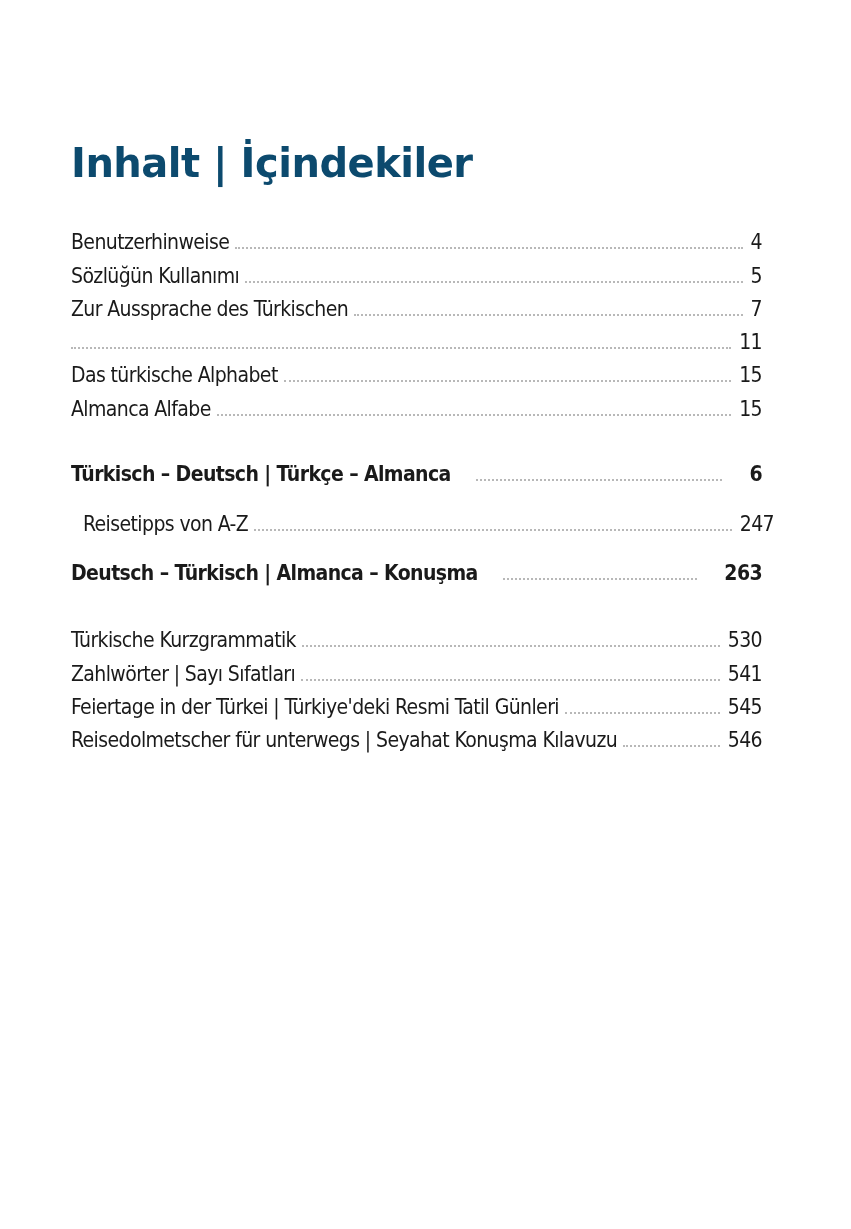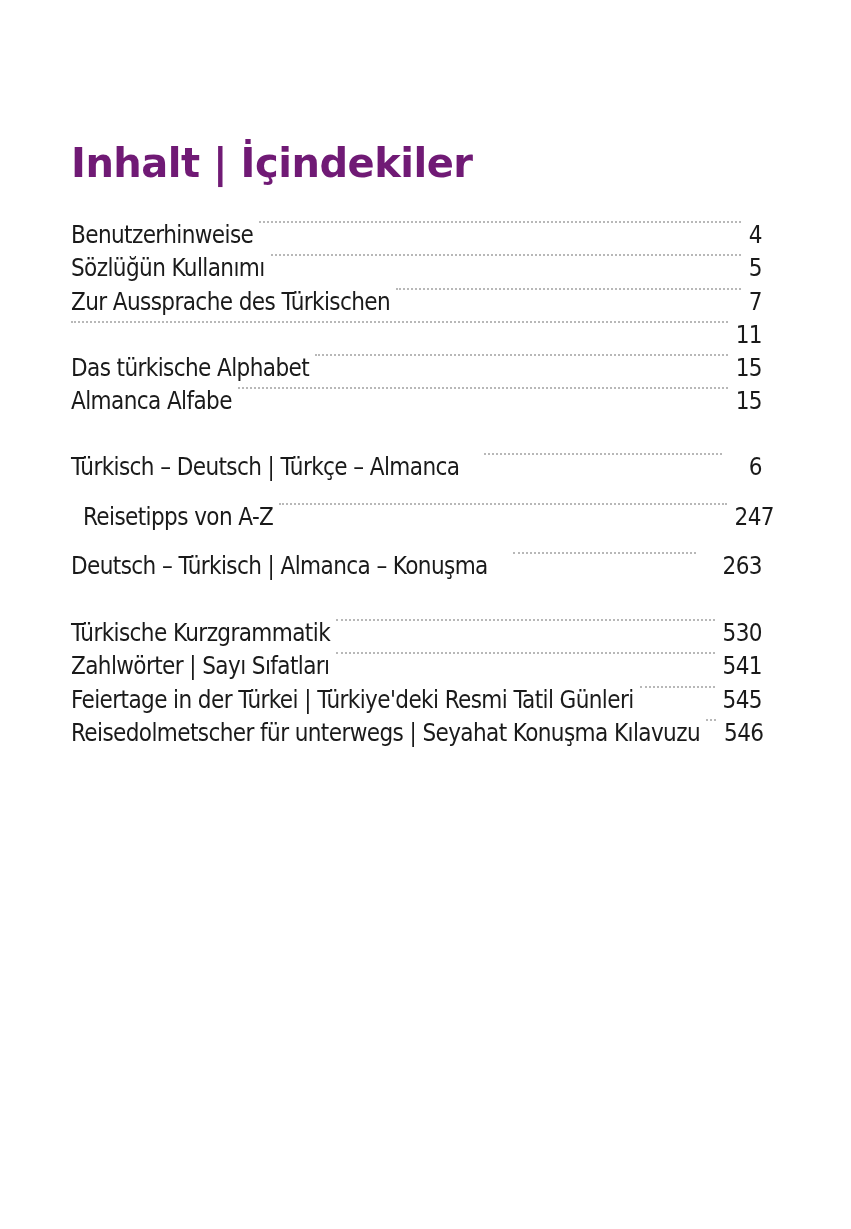--- a/index.html
+++ b/index.html
@@ -1,26 +1,26 @@
 <!DOCTYPE html>
 <html><head>
 <meta charset="utf-8">
 <style>
   html, body { margin:0; padding:0; background:#ffffff; }
   body { width:851px; height:1229px; position:relative; overflow:hidden;
          font-family:"DejaVu Sans", sans-serif; color:#1a1a1a; }
   .title { position:absolute; left:71px; top:140px; margin:0;
-           font-size:40px; font-weight:bold; color:#701a75; letter-spacing:-0.5px; }
+           font-size:40px; font-weight:bold; color:#0c4a6e; letter-spacing:-0.5px; }
   .toc { position:absolute; left:71px; width:691px; }
-  .row { display:flex; align-items:flex-start; height:33.3px; font-size:24px;
+  .row { display:flex; align-items:flex-end; height:33.3px; font-size:21px;
          letter-spacing:-0.6px; font-stretch:condensed; }
   .row .label { white-space:nowrap; padding-right:6px; }
   .row .dots { flex:1; border-bottom:2px dotted #b8b8b8; margin-bottom:5px; min-width:10px; }
   .row .page { white-space:nowrap; padding-left:8px; text-align:right; }
-  .row.bold { font-weight:normal;gap:19px; }
+  .row.bold { font-weight:bold;gap:19px; }
 </style>
 </head>
 <body>
 
 <h1 class="title">Inhalt | İçindekiler</h1>
 
 <div id="toc-root">
     <div class="toc" style="top: 221px;">
       <div class="row">
         <span class="label">Benutzerhinweise</span>

